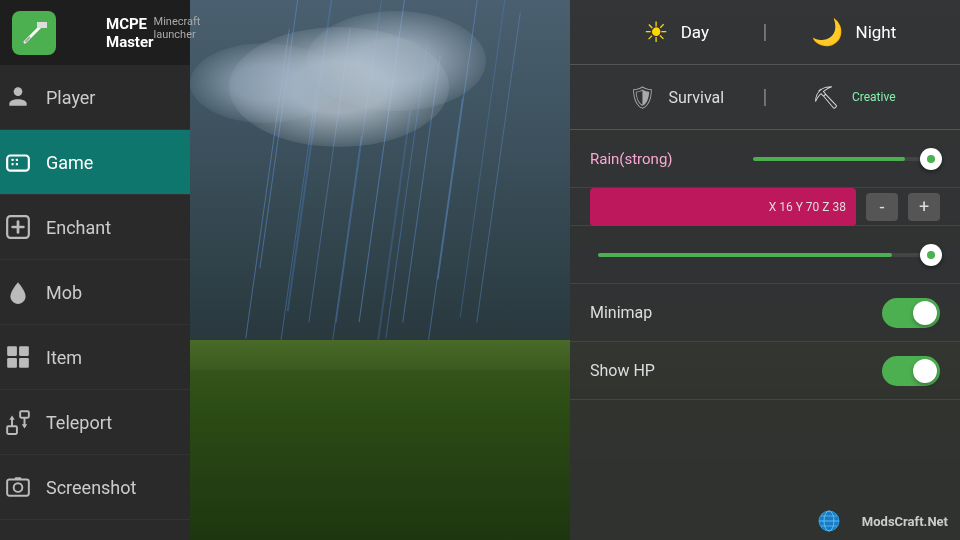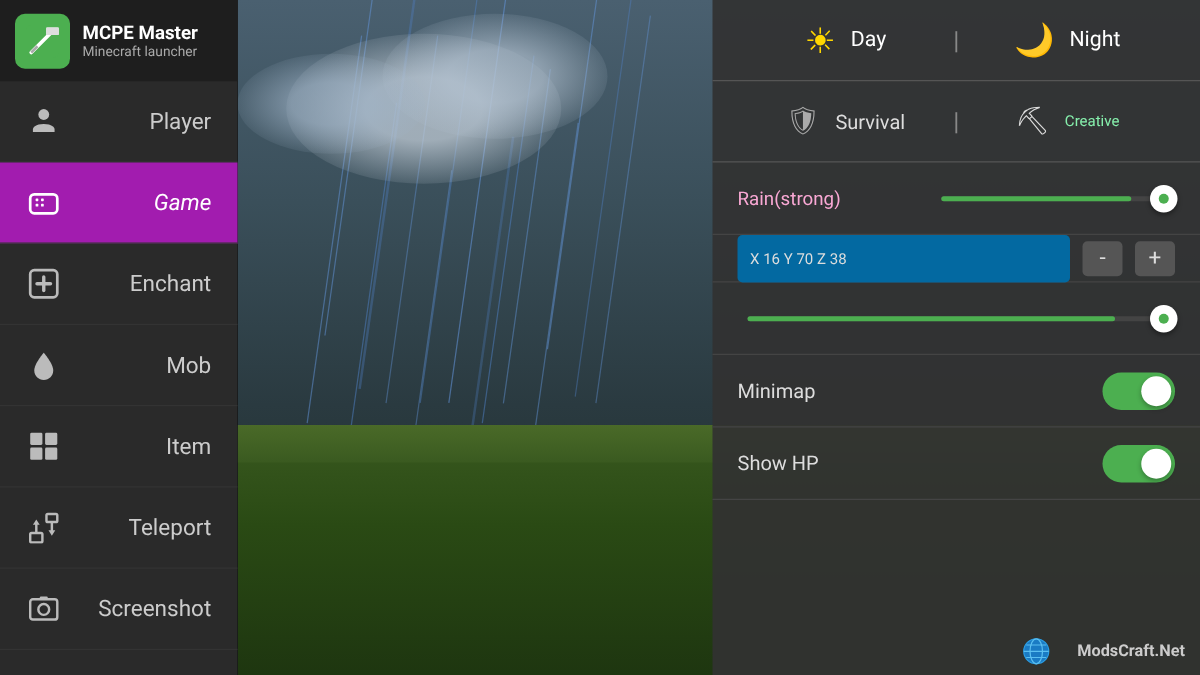--- a/index.html
+++ b/index.html
@@ -45,51 +45,50 @@
       overflow: hidden;
     }
 
     #logo-icon svg {
       width: 30px;
       height: 30px;
     }
 
     #logo-text {
       display: flex;
-      flex-direction: column;
+      flex-direction: row;
+      margin-left: 40px;
     }
 
     #logo-title {
       color: #fff;
       font-size: 15px;
       font-weight: bold;
       line-height: 1.2;
     }
 
     #logo-subtitle {
       color: #aaa;
       font-size: 11px;
     }
 
     .nav-item {
       display: flex;
       align-items: center;
-      padding: 0 21px;
+      padding: 0 4px;
       height: 65px;
       cursor: pointer;
       color: #ccc;
       font-size: 18px;
       border-bottom: 1px solid #333;
-      justify-content: space-between;
     }
 
     .nav-item.active {
-      background: #a21caf;
+      background: #0f766e;
       color: #fff;
-      font-style: italic;
     }
 
     .nav-icon {
       width: 28px;
       height: 28px;
       margin-right: 14px;
       display: flex;
       align-items: center;
       justify-content: center;
       flex-shrink: 0;
@@ -235,27 +234,27 @@
     #coord-display {
       padding: 0 20px;
       height: 38px;
       display: flex;
       align-items: center;
       border-bottom: 1px solid #444;
       gap: 10px;
     }
 
     .coord-box {
-      background: #0369a1;
+      background: #be185d;
       border-radius: 4px;
       color: #ddd;
       font-size: 12px;
       padding: 12px 10px;
       flex: 1;
-      text-align: left;
+      text-align: right;
     }
 
     .coord-btn {
       width: 32px;
       height: 28px;
       background: #555;
       border-radius: 4px;
       color: #ddd;
       font-size: 18px;
       display: flex;

